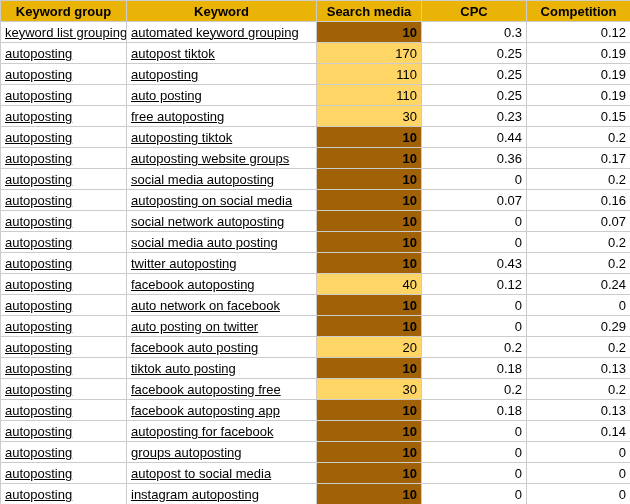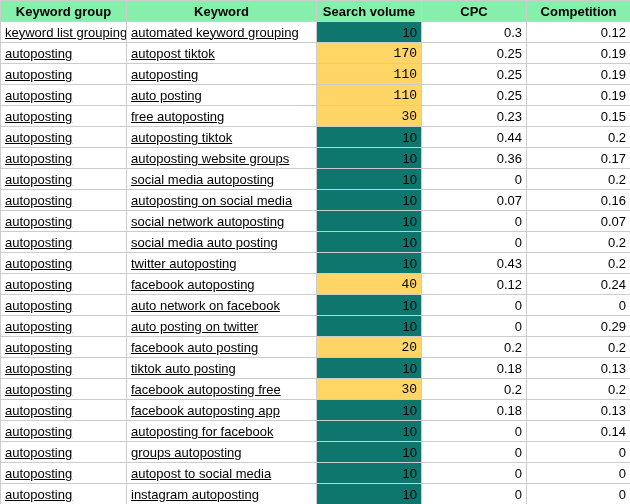--- a/index.html
+++ b/index.html
@@ -20,49 +20,49 @@
     border: 1px solid #ccc;
     padding: 2px 4px;
     height: 21px;
     overflow: hidden;
     white-space: nowrap;
     text-overflow: clip;
   }
   th {
     font-weight: bold;
     text-align: center;
-    background: #86efac;
+    background: #eab308;
   }
   col.col-group   { width: 126px; }
   col.col-keyword { width: 190px; }
   col.col-volume  { width: 105px; }
   col.col-cpc     { width: 105px; }
   col.col-comp    { width: 104px; }
   td.text { text-align: left; text-decoration: underline; }
   td.num  { text-align: right; }
   td.vol  { text-align: right; font-variant-numeric: tabular-nums; }
-  .green  { background: #0f766e; }
-  .yellow { background: #ffd666; font-family: Liberation Mono, monospace; }
+  .green  { background: #a16207; font-weight: bold; }
+  .yellow { background: #ffd666; }
 </style>
 </head>
 <body>
 
 <table>
   <colgroup>
     <col class="col-group">
       <col class="col-keyword">
       <col class="col-volume">
       <col class="col-cpc">
       <col class="col-comp">
   </colgroup>
   <thead>
     <tr>
       <th>Keyword group</th>
       <th>Keyword</th>
-      <th>Search volume</th>
+      <th>Search media</th>
       <th>CPC</th>
       <th>Competition</th>
     </tr>
   </thead>
   <tbody id="tbody">
       <tr>
         <td class="text">keyword list grouping</td>
         <td class="text">automated keyword grouping</td>
         <td class="vol green">10</td>
         <td class="num">0.3</td>

